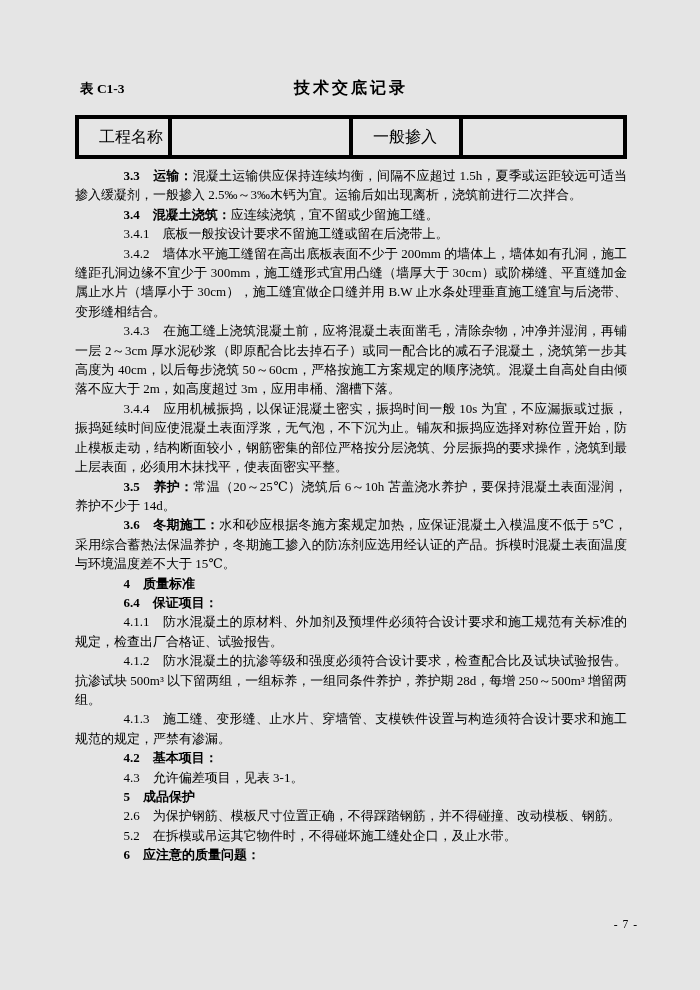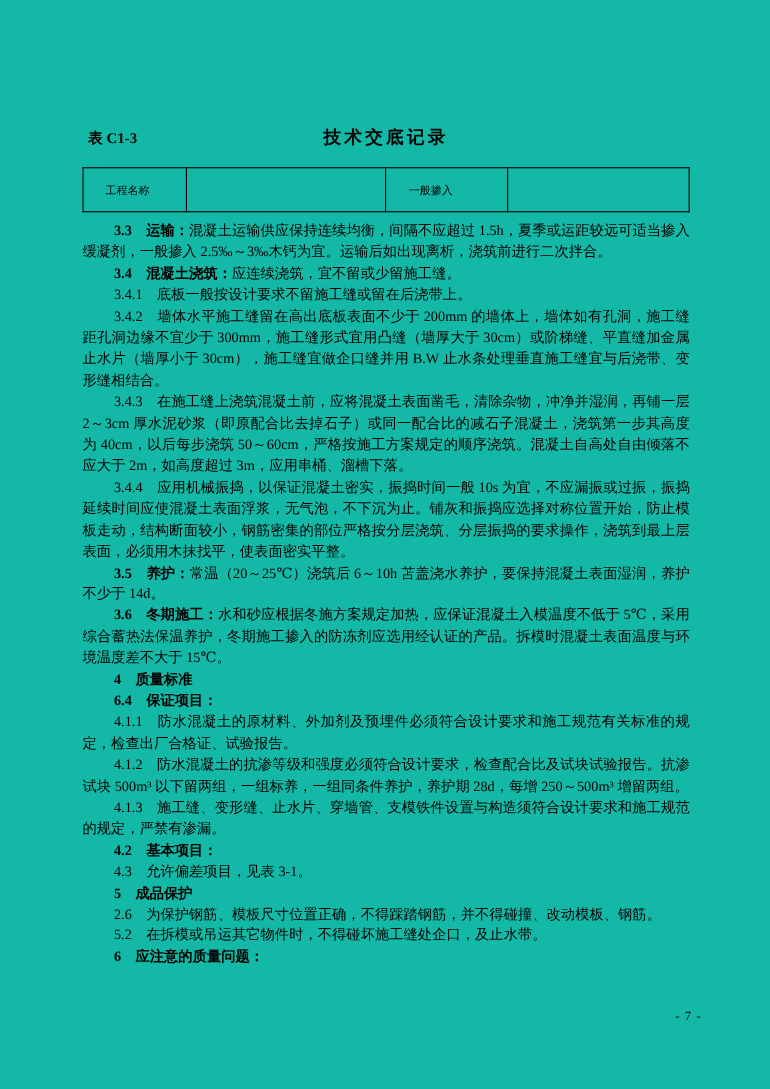--- a/index.html
+++ b/index.html
@@ -5,55 +5,55 @@
   * { margin:0; padding:0; box-sizing:border-box; }
   html,body { background:#ffffff; }
   body {
     width:700px; height:990px;
     font-family:"Liberation Serif","DejaVu Serif",serif;
     color:#000;
   }
   .page {
     position:relative;
     width:700px; height:990px;
-    padding:115px 73px 0 75px;
+    padding:78px 73px 0 75px;
     overflow:hidden;
-    background:#14b8a6;
+    background:#e5e5e5;
   }
   .doc-header { position:relative; height:22px; }
   .form-no {
     position:absolute; left:5px; top:2px;
     font-size:13.5px; font-weight:bold;
   }
   .doc-title {
     text-align:center; font-size:16px; font-weight:bold;
     letter-spacing:3px;
   }
   table.info {
     width:100%; border-collapse:collapse; margin-top:15px;
     table-layout:fixed;
   }
   table.info td {
-    border:1px solid #000000;
+    border:4px solid #000000;
     height:40px;
-    font-size:10px;
+    font-size:16px;
     padding-left:20px;
     vertical-align:middle;
   }
   .c1 { width:17%; } .c2 { width:33%; } .c3 { width:20%; } .c4 { width:30%; }
   .doc-body {
     margin-top:7px;
     font-size:13px;
     line-height:19.4px;
     text-align:justify;
     text-justify:inter-ideograph;
   }
   p.para { text-indent:2.2em; }
   p.flush { text-indent:0; }
-  b.lead { font-weight:bold; }
+  b.lead { font-weight:bold;margin-left:20px; }
   .footer {
     position:absolute; right:62px; bottom:60px;
     font-size:11.5px; letter-spacing:1px;
   }
 </style>
 </head>
 <body>
 
 <div class="page">
 

